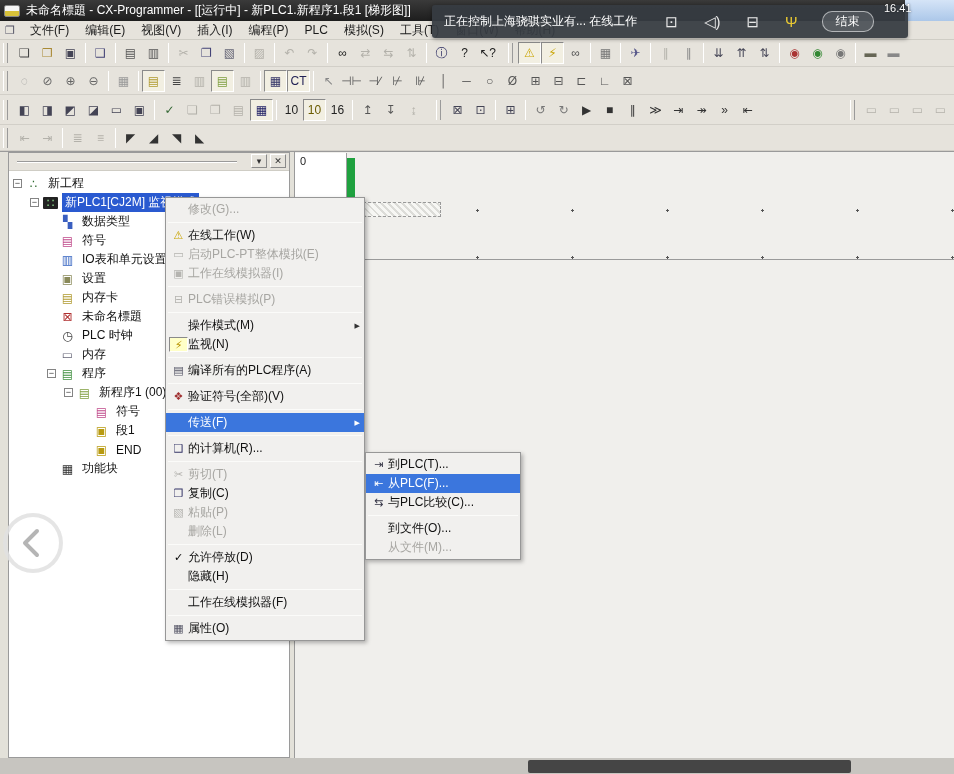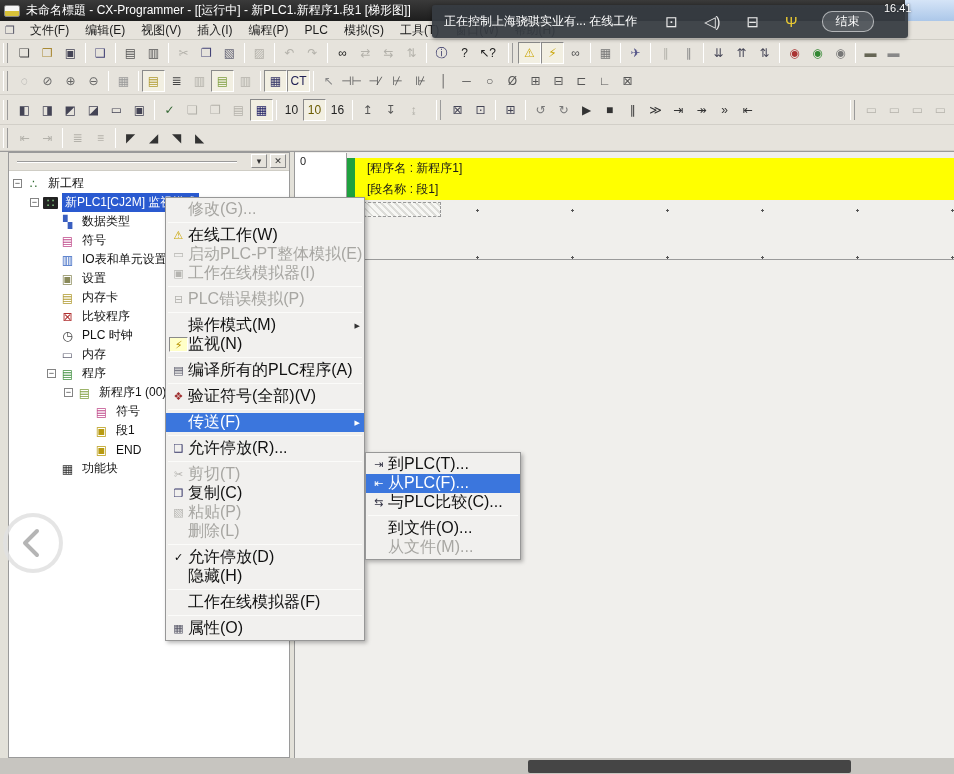--- a/index.html
+++ b/index.html
@@ -82,21 +82,21 @@
   .backcircle { position:absolute; left:3px; top:361px; width:60px; height:60px; border-radius:50%;
     border:4px solid rgba(225,225,225,0.85); z-index:40; background:rgba(255,255,255,0.08); }
 
   
   .menu { position:absolute; background:#f1f0ee; border:1px solid #979797; box-shadow:2px 2px 4px rgba(0,0,0,.28); z-index:50; padding:2px 0; }
   .ctxmenu { left:165px; top:197px; width:200px; }
   .submenu { left:365px; top:452px; width:156px; z-index:55; }
   .mi { height:19px; display:flex; align-items:center; padding:0 4px 0 3px; }
   .mi-ic { width:19px; flex:0 0 19px; font-size:11px; text-align:center; line-height:15px; }
   .mi-ic.icpressed { border:1px solid; border-color:#8a8a8a #fff #fff #8a8a8a; background:#ffffc8; height:15px; }
-  .mi-label { flex:1 1 auto; font-size:16px; color:#111; white-space:nowrap; }
+  .mi-label { flex:1 1 auto; font-size:12px; color:#111; white-space:nowrap; }
   .mi-arrow { width:10px; flex:0 0 10px; font-size:7px; color:#333; text-align:right; }
   .mi.disabled .mi-label { color:#a7a6a2; }
   .mi.disabled .mi-ic { color:#b5b4b0 !important; }
   .mi.highlight { background:#3b76dd; }
   .mi.highlight .mi-label, .mi.highlight .mi-arrow, .mi.highlight .mi-ic { color:#fff !important; }
   .msep { height:1px; background:#c6c5c1; border-bottom:1px solid #fbfbf9; margin:3px 2px; }
 
   
   .bottomstrip { position:absolute; left:0; top:758px; width:954px; height:16px; background:#c7c5c0; }
   .taskdark { position:absolute; left:528px; top:2px; width:323px; height:13px; background:#454545; border-radius:2px; }
@@ -537,21 +537,21 @@
 
         <div class="ti" style="padding-left: 38px;">
           <span class="ti-exp none"></span>
           <span class="ti-ic gi" style="color: rgb(176, 154, 48);">▤</span>
           <span class="ti-label">内存卡</span>
         </div>
 
         <div class="ti" style="padding-left: 38px;">
           <span class="ti-exp none"></span>
           <span class="ti-ic gi" style="color: rgb(176, 48, 48);">⊠</span>
-          <span class="ti-label">比较程序</span>
+          <span class="ti-label">未命名標題</span>
         </div>
 
         <div class="ti" style="padding-left: 38px;">
           <span class="ti-exp none"></span>
           <span class="ti-ic gi" style="color: rgb(68, 68, 68);">◷</span>
           <span class="ti-label">PLC 时钟</span>
         </div>
 
         <div class="ti" style="padding-left: 38px;">
           <span class="ti-exp none"></span>
@@ -597,24 +597,20 @@
       </div>
   </div>
 
   <div class="splitter"></div>
 
   <div class="editor">
     <div class="rungcell">
       <span>0</span>
     </div>
     <div class="greenbar"></div>
-    <div class="lheader">
-      <div>[程序名 : 新程序1]</div>
-      <div>[段名称 : 段1]</div>
-    </div>
     <div class="cursorcell"></div>
     <div class="playmark">▶</div>
     <div class="dotrow dr1"></div>
     <div class="hline"></div>
     <div class="dotrow dr2"></div>
   </div>
 
   <div class="backcircle">
     <svg width="52" height="52" viewBox="0 0 52 52">
         <polyline points="30,14 18,26 30,38" fill="none" stroke="#b5b5b5" stroke-width="4" stroke-linecap="round" stroke-linejoin="round"></polyline>
@@ -681,21 +677,21 @@
     </div>
   <div class="msep"></div>
     <div class="mi highlight">
       <span class="mi-ic gi"></span>
       <span class="mi-label">传送(F)</span>
       <span class="mi-arrow">▶</span>
     </div>
   <div class="msep"></div>
     <div class="mi">
       <span class="mi-ic gi" style="color: rgb(51, 51, 102);">❑</span>
-      <span class="mi-label">允许停放(R)...</span>
+      <span class="mi-label">的计算机(R)...</span>
       <span class="mi-arrow"></span>
     </div>
   <div class="msep"></div>
     <div class="mi disabled">
       <span class="mi-ic gi">✂</span>
       <span class="mi-label">剪切(T)</span>
       <span class="mi-arrow"></span>
     </div>
 
     <div class="mi">

